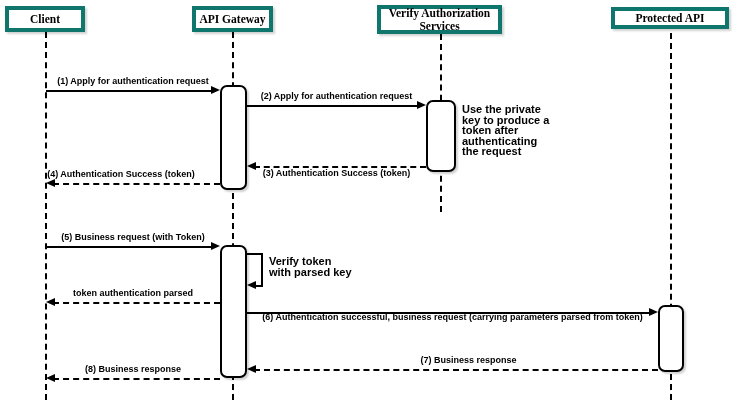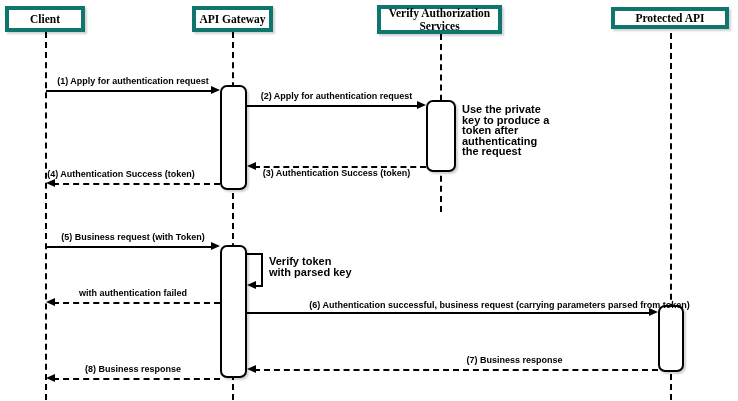--- a/index.html
+++ b/index.html
@@ -48,27 +48,27 @@
     <div class="arrow arrow-right" style="left: 417px; top: 101px;"></div>
     <div class="msg-label" style="left: 247px; top: 152px; width: 179px; margin-top: 16px;">(3) Authentication Success (token)</div>
     <div class="msg-line dashed" style="left: 254px; top: 166px; width: 172px;"></div>
     <div class="arrow arrow-left" style="left: 247px; top: 162px;"></div>
     <div class="msg-label" style="left: 46px; top: 169px; width: 150px; text-align: center;">(4) Authentication Success (token)</div>
     <div class="msg-line dashed" style="left: 53px; top: 183px; width: 167px;"></div>
     <div class="arrow arrow-left" style="left: 46px; top: 179px;"></div>
     <div class="msg-label" style="left: 46px; top: 232px; width: 174px;">(5) Business request (with Token)</div>
     <div class="msg-line " style="left: 46px; top: 246px; width: 167px;"></div>
     <div class="arrow arrow-right" style="left: 211px; top: 242px;"></div>
-    <div class="msg-label" style="left: 46px; top: 288px; width: 174px;">with authentication failed</div>
+    <div class="msg-label" style="left: 46px; top: 288px; width: 174px;">token authentication parsed</div>
     <div class="msg-line dashed" style="left: 53px; top: 302px; width: 167px;"></div>
     <div class="arrow arrow-left" style="left: 46px; top: 298px;"></div>
-    <div class="msg-label" style="left: 247px; top: 300px; width: 411px; padding-left: 47px;">(6) Authentication successful, business request (carrying parameters parsed from token)</div>
+    <div class="msg-label" style="left: 247px; top: 312px; width: 411px;">(6) Authentication successful, business request (carrying parameters parsed from token)</div>
     <div class="msg-line " style="left: 247px; top: 312px; width: 404px;"></div>
     <div class="arrow arrow-right" style="left: 649px; top: 308px;"></div>
-    <div class="msg-label" style="left: 247px; top: 355px; width: 443px; padding-left: 46px;">(7) Business response</div>
+    <div class="msg-label" style="left: 247px; top: 355px; width: 443px;">(7) Business response</div>
     <div class="msg-line dashed" style="left: 254px; top: 369px; width: 404px;"></div>
     <div class="arrow arrow-left" style="left: 247px; top: 365px;"></div>
     <div class="msg-label" style="left: 46px; top: 364px; width: 174px;">(8) Business response</div>
     <div class="msg-line dashed" style="left: 53px; top: 378px; width: 167px;"></div>
     <div class="arrow arrow-left" style="left: 46px; top: 374px;"></div>
     <div class="msg-line" style="left: 247px; top: 253px; width: 16px;"></div>
     <div class="vline" style="left: 261px; top: 253px; height: 32px;"></div>
     <div class="msg-line" style="left: 256px; top: 285px; width: 7px;"></div>
     <div class="arrow arrow-left" style="left: 247px; top: 281px;"></div>
     <div class="note" style="left: 269px; top: 256px;">

